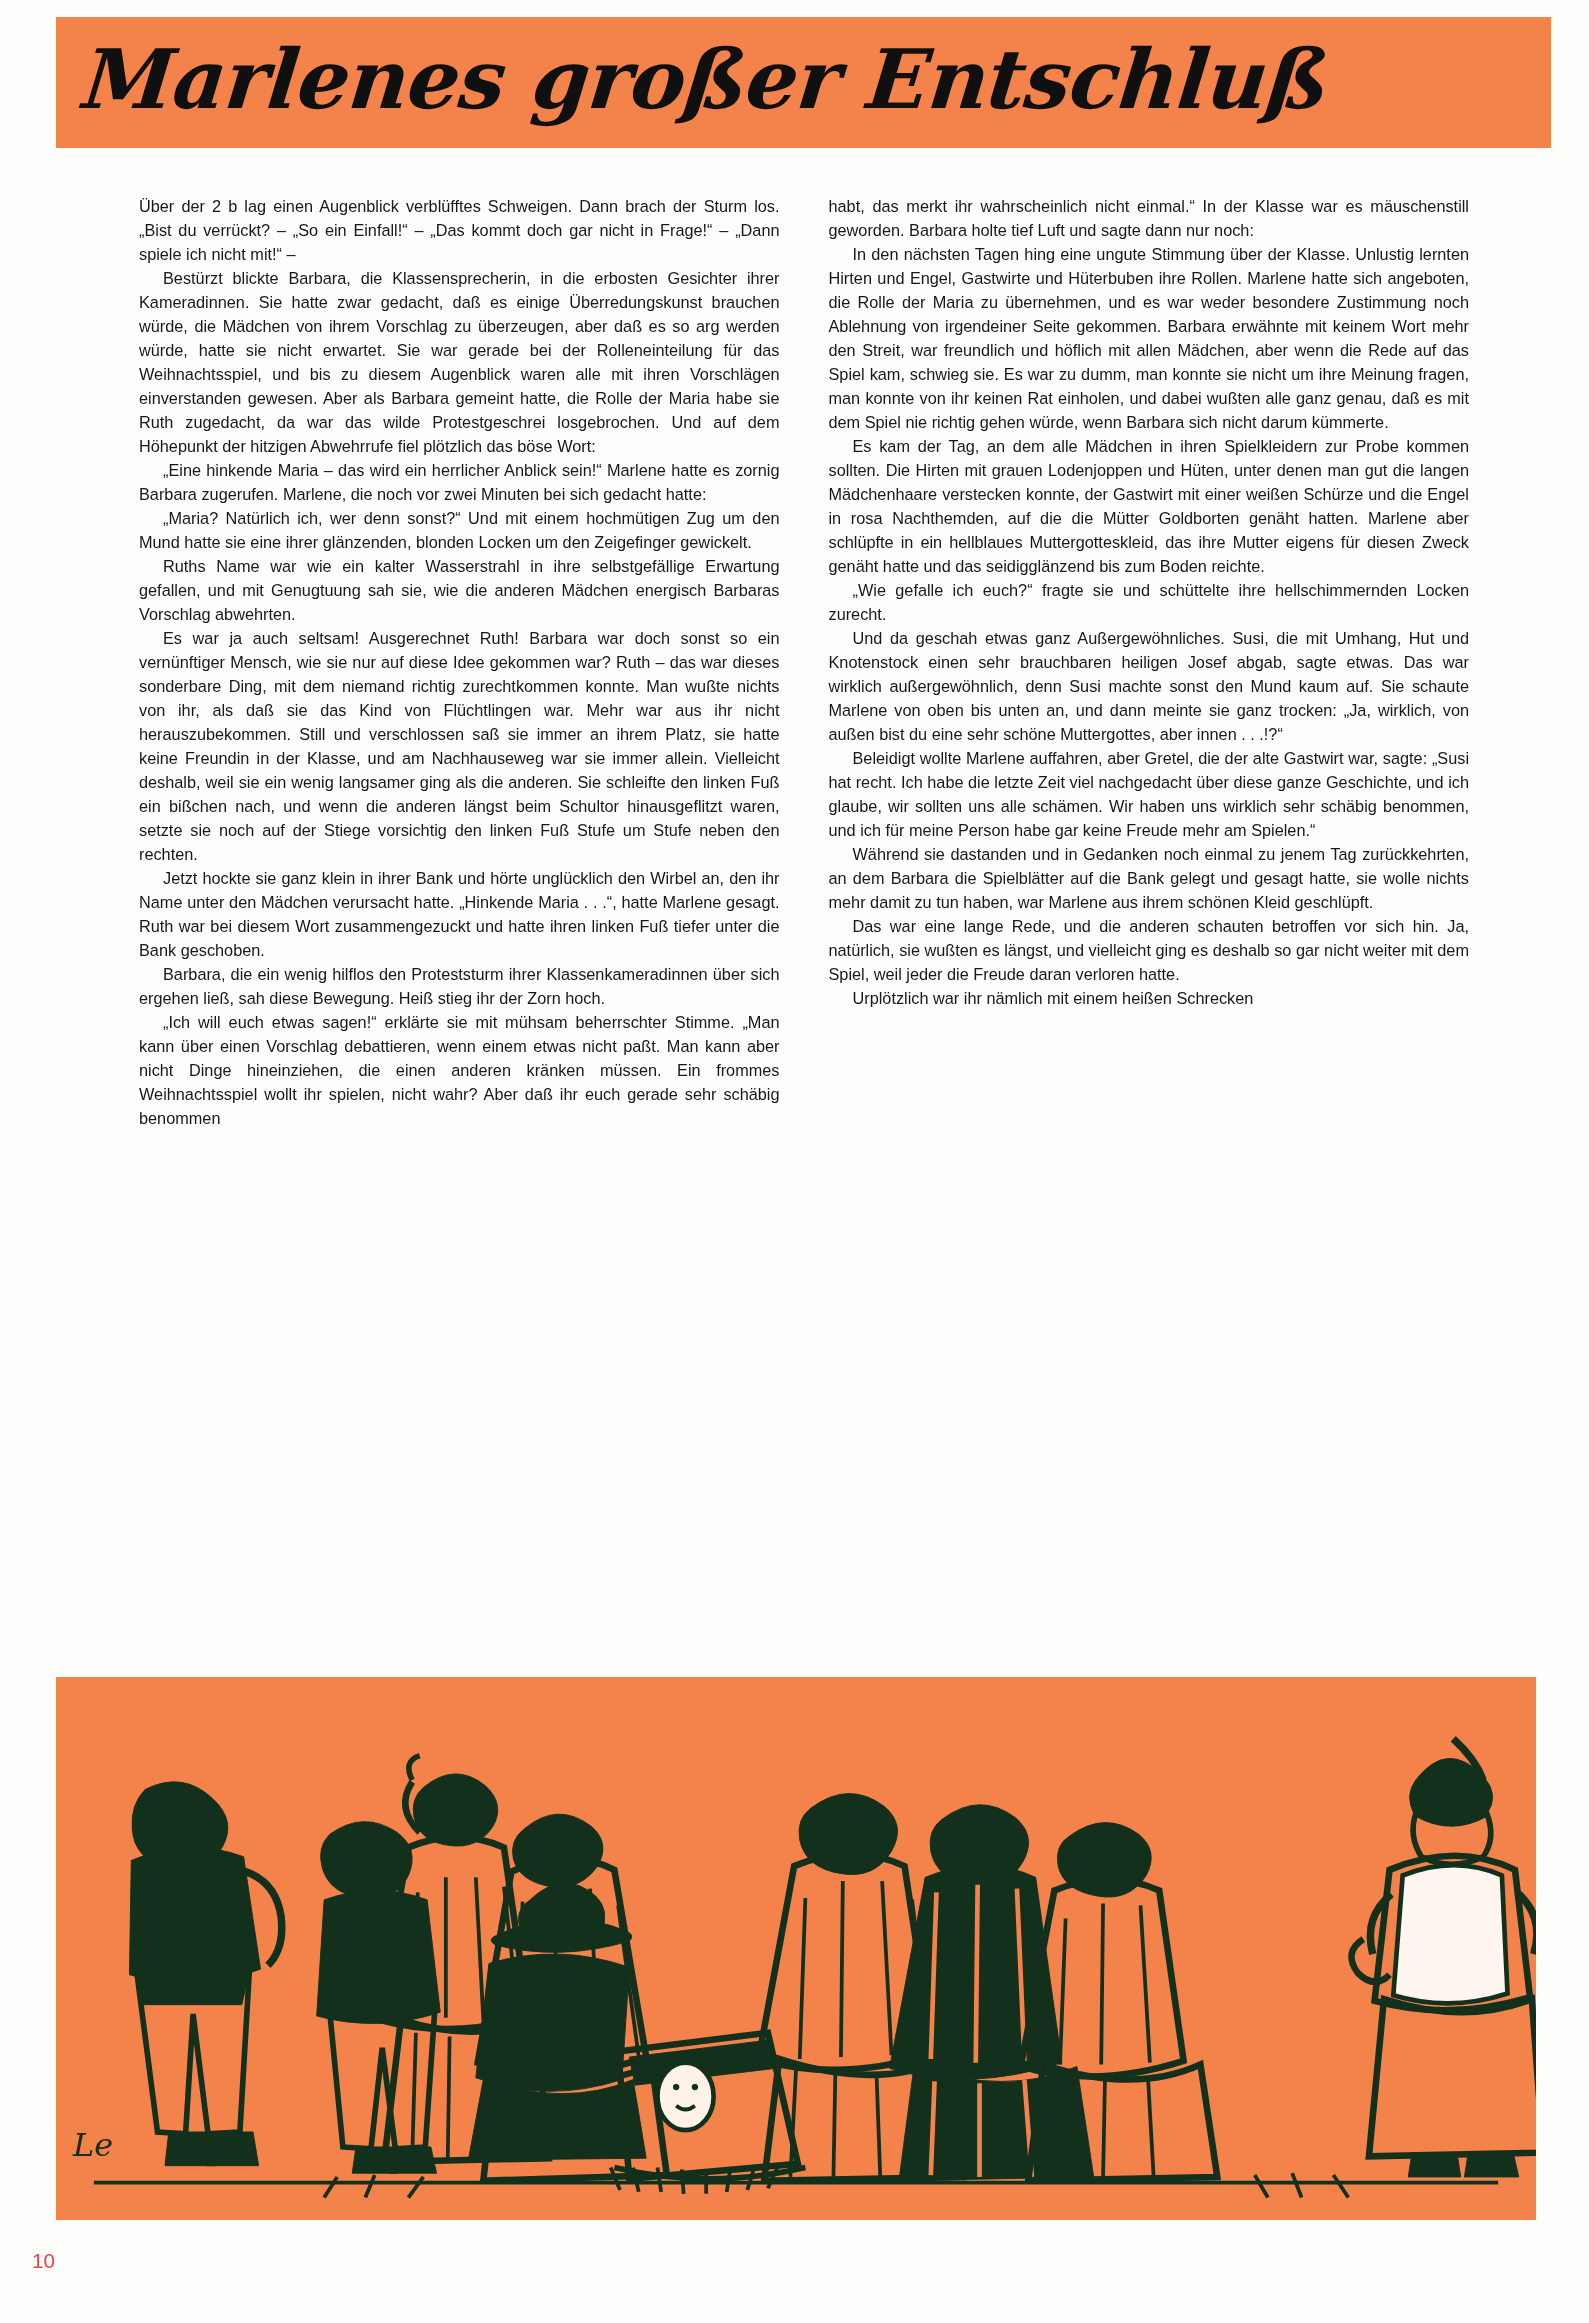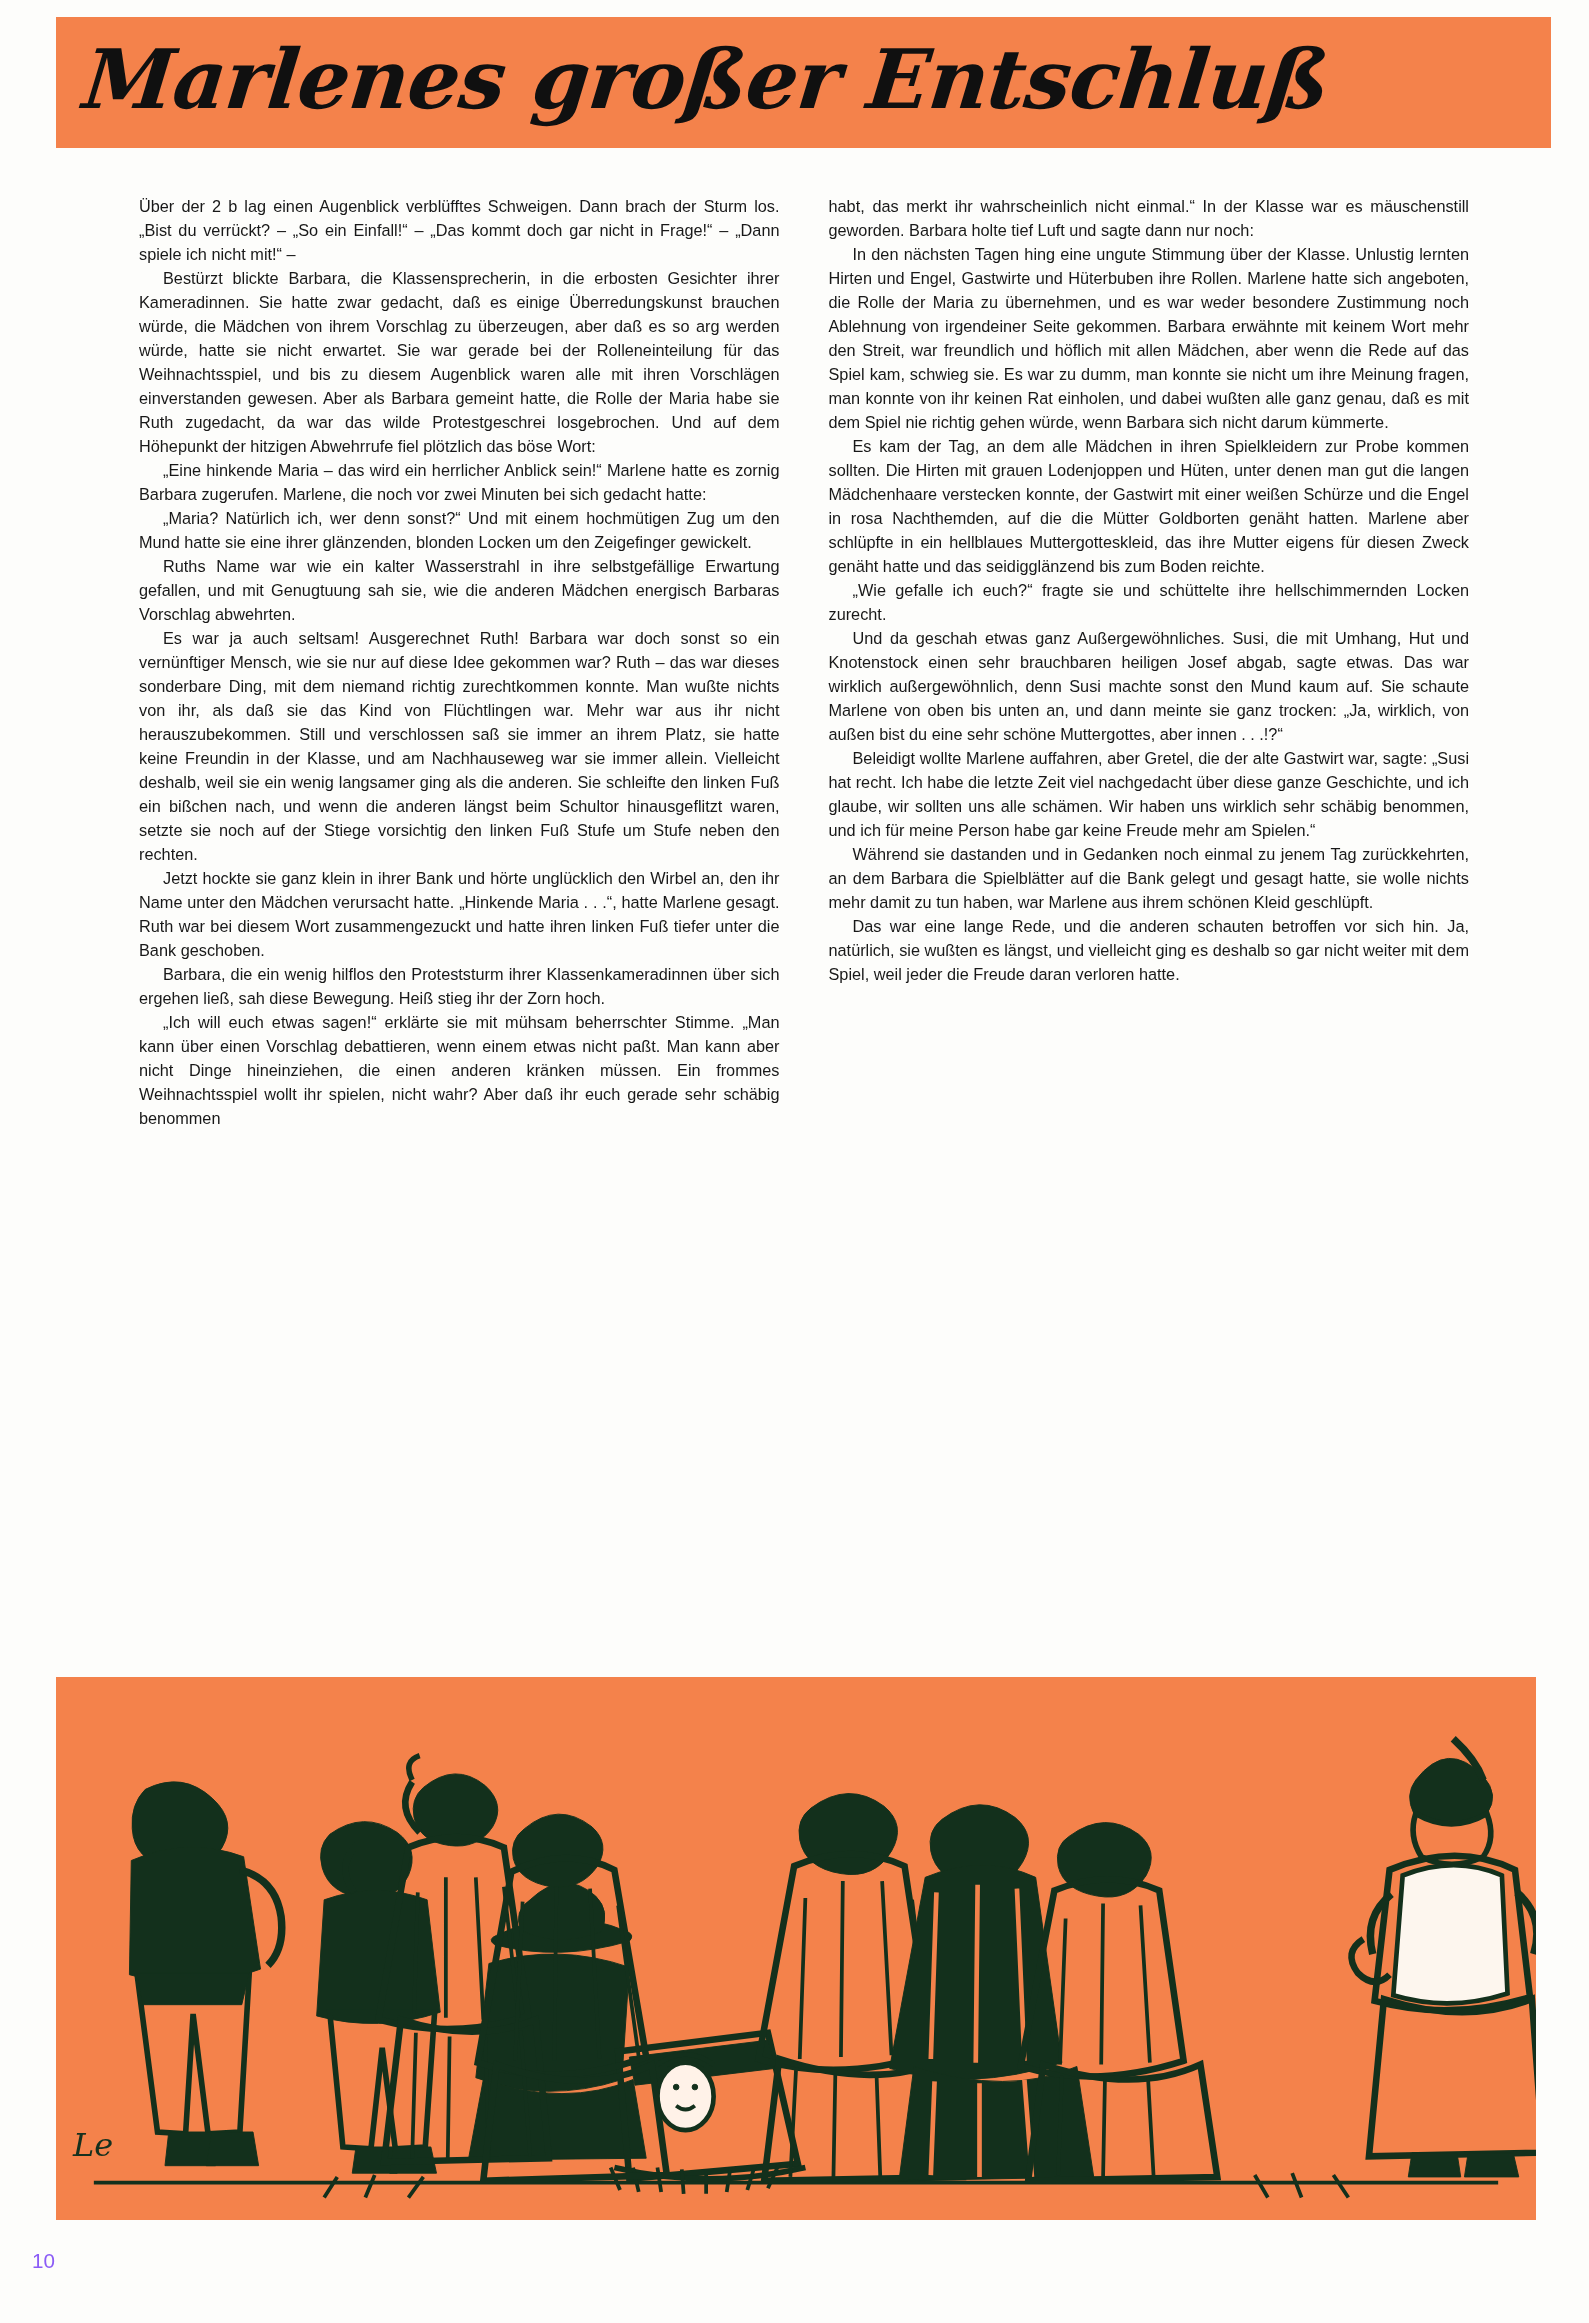--- a/index.html
+++ b/index.html
@@ -104,21 +104,21 @@
     margin-top: 16px;
   }
 
   
   .page-number {
     position: absolute;
     left: 32px;
     top: 2249px;
     font-family: "Liberation Sans", sans-serif;
     font-size: 20.6px;
-    color: #8b5cf6;
+    color: #ef4444;
   }
 </style>
 </head>
 <body>
 
 <div class="page">
 
   <div class="title-banner"></div>
   <div class="title-script">Marlenes großer Entschluß</div>
 
@@ -138,20 +138,21 @@
 
     <div class="col">
       <p class="noindent">habt, das merkt ihr wahrscheinlich nicht einmal.“ In der Klasse war es mäuschenstill geworden. Barbara holte tief Luft und sagte dann nur noch:</p>
       <p>In den nächsten Tagen hing eine ungute Stimmung über der Klasse. Unlustig lernten Hirten und Engel, Gastwirte und Hüterbuben ihre Rollen. Marlene hatte sich angeboten, die Rolle der Maria zu übernehmen, und es war weder besondere Zustimmung noch Ablehnung von irgendeiner Seite gekommen. Barbara erwähnte mit keinem Wort mehr den Streit, war freundlich und höflich mit allen Mädchen, aber wenn die Rede auf das Spiel kam, schwieg sie. Es war zu dumm, man konnte sie nicht um ihre Meinung fragen, man konnte von ihr keinen Rat einholen, und dabei wußten alle ganz genau, daß es mit dem Spiel nie richtig gehen würde, wenn Barbara sich nicht darum kümmerte.</p>
       <p>Es kam der Tag, an dem alle Mädchen in ihren Spielkleidern zur Probe kommen sollten. Die Hirten mit grauen Lodenjoppen und Hüten, unter denen man gut die langen Mädchenhaare verstecken konnte, der Gastwirt mit einer weißen Schürze und die Engel in rosa Nachthemden, auf die die Mütter Goldborten genäht hatten. Marlene aber schlüpfte in ein hellblaues Muttergotteskleid, das ihre Mutter eigens für diesen Zweck genäht hatte und das seidigglänzend bis zum Boden reichte.</p>
       <p>„Wie gefalle ich euch?“ fragte sie und schüttelte ihre hellschimmernden Locken zurecht.</p>
       <p>Und da geschah etwas ganz Außergewöhnliches. Susi, die mit Umhang, Hut und Knotenstock einen sehr brauchbaren heiligen Josef abgab, sagte etwas. Das war wirklich außergewöhnlich, denn Susi machte sonst den Mund kaum auf. Sie schaute Marlene von oben bis unten an, und dann meinte sie ganz trocken: „Ja, wirklich, von außen bist du eine sehr schöne Muttergottes, aber innen . . .!?“</p>
       <p>Beleidigt wollte Marlene auffahren, aber Gretel, die der alte Gastwirt war, sagte: „Susi hat recht. Ich habe die letzte Zeit viel nachgedacht über diese ganze Geschichte, und ich glaube, wir sollten uns alle schämen. Wir haben uns wirklich sehr schäbig benommen, und ich für meine Person habe gar keine Freude mehr am Spielen.“</p>
       <p>Während sie dastanden und in Gedanken noch einmal zu jenem Tag zurückkehrten, an dem Barbara die Spielblätter auf die Bank gelegt und gesagt hatte, sie wolle nichts mehr damit zu tun haben, war Marlene aus ihrem schönen Kleid geschlüpft.</p>
       <p>Das war eine lange Rede, und die anderen schauten betroffen vor sich hin. Ja, natürlich, sie wußten es längst, und vielleicht ging es deshalb so gar nicht weiter mit dem Spiel, weil jeder die Freude daran verloren hatte.</p>
+      <p>Urplötzlich war ihr nämlich mit einem heißen Schrecken</p>
     </div>
 
   </div>
 
   <div class="illo">
     <svg width="1480" height="543" viewBox="0 0 1580 580" xmlns="http://www.w3.org/2000/svg" aria-hidden="true">
       <g fill="#13301c" stroke="#13301c">
 
         <path d="M40 540 L1540 540" stroke-width="4" fill="none"></path>
 

